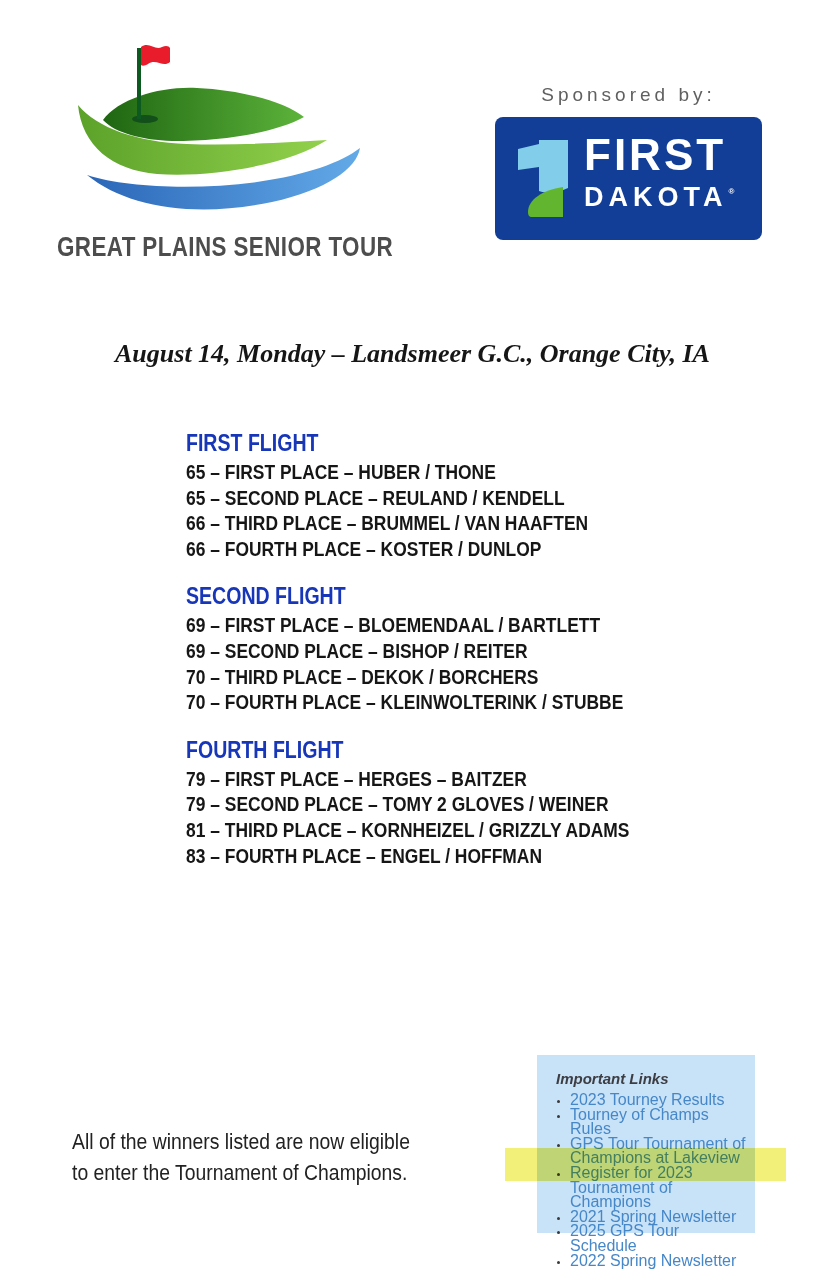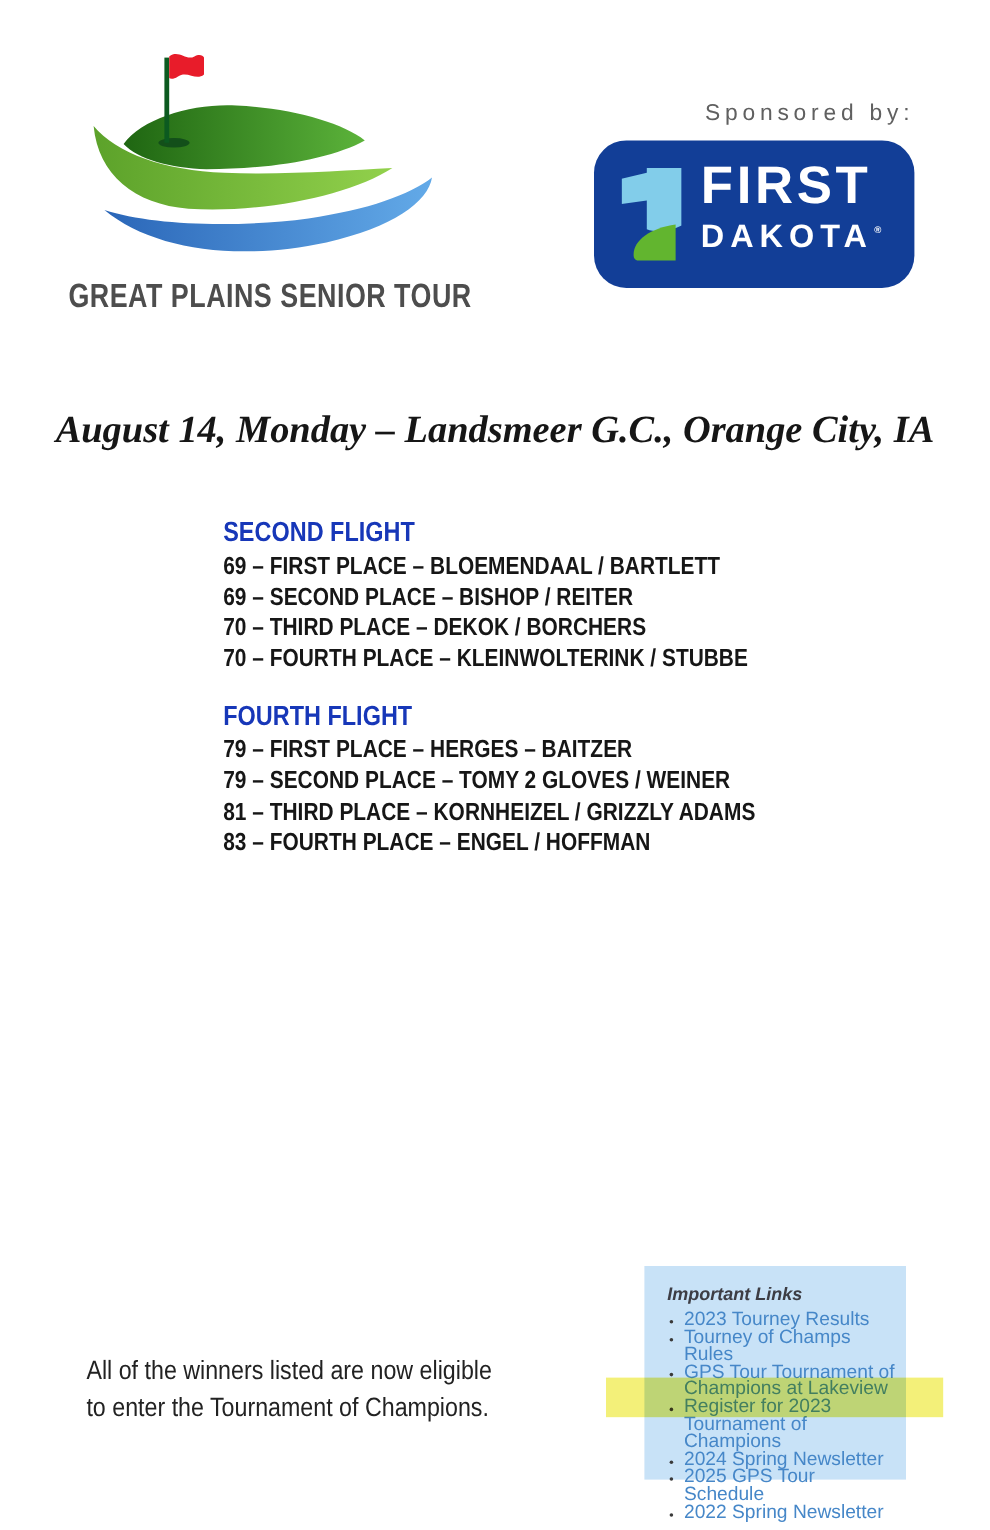--- a/index.html
+++ b/index.html
@@ -8,35 +8,35 @@
          font-family:"Liberation Sans", sans-serif; }
   .page { position:absolute; inset:0; }
 
   
   .golf-logo { position:absolute; left:57px; top:38px; width:330px; height:190px; }
   .wordmark { position:absolute; left:57px; top:231px; font-weight:bold; font-size:28px;
               color:#4d4d4d; white-space:nowrap; transform:scaleX(0.80); transform-origin:left top;
               letter-spacing:0.5px; }
 
   
-  .sponsor-label { position:absolute; left:495px; top:84px; width:267px; text-align:right;
+  .sponsor-label { position:absolute; left:495px; top:84px; width:267px; text-align:center;
                    font-size:19px; letter-spacing:4px; color:#606060; }
   .fd-box { position:absolute; left:495px; top:117px; width:267px; height:123px;
-            background:#123e97; border-radius:27px; display:flex; align-items:center;
+            background:#123e97; border-radius:8px; display:flex; align-items:center;
             padding-left:23px; }
   .fd-icon { width:50px; height:78px; flex:0 0 auto; }
   .fd-text { margin-left:16px; color:#ffffff; }
   .fd-first { font-size:44px; font-weight:bold; letter-spacing:3px; line-height:44px; }
   .fd-dakota { font-size:27px; font-weight:bold; letter-spacing:5px; line-height:40px; position:relative; }
   .fd-reg { font-size:8px; position:relative; top:-12px; left:1px; letter-spacing:0; }
 
   
   .event-heading { position:absolute; left:0; top:339px; width:825px; text-align:center;
                    font-family:"Liberation Serif", serif; font-style:italic; font-weight:bold;
-                   font-size:32px; color:#161616; }
+                   font-size:26px; color:#161616; }
 
   
   .flights { position:absolute; left:186px; top:429px; }
   .flight-section { margin-bottom:21px; }
   .flight-title { color:#1737b8; font-weight:bold; font-size:23px; line-height:28px;
                   margin-bottom:2px; white-space:nowrap; transform:scaleX(0.85);
                   transform-origin:left top; }
   .result-line { color:#161616; font-weight:bold; font-size:20.5px; line-height:25.6px;
                  white-space:nowrap; transform:scaleX(0.85); transform-origin:left top; }
 
@@ -104,20 +104,27 @@
     <div class="fd-text">
       <div class="fd-first">FIRST</div>
       <div class="fd-dakota"><span>DAKOTA</span><span class="fd-reg">®</span></div>
     </div>
   </div>
 
   <div class="event-heading">August 14, Monday – Landsmeer G.C., Orange City, IA</div>
 
   <div class="flights">
       <div class="flight-section">
+        <div class="flight-title">FIRST FLIGHT</div>
+        <div class="result-line">65 – FIRST PLACE – HUBER / THONE</div>
+        <div class="result-line">65 – SECOND PLACE – REULAND / KENDELL</div>
+        <div class="result-line">66 – THIRD PLACE – BRUMMEL / VAN HAAFTEN</div>
+        <div class="result-line">66 – FOURTH PLACE – KOSTER / DUNLOP</div>
+      </div>
+      <div class="flight-section">
         <div class="flight-title">SECOND FLIGHT</div>
         <div class="result-line">69 – FIRST PLACE – BLOEMENDAAL / BARTLETT</div>
         <div class="result-line">69 – SECOND PLACE – BISHOP / REITER</div>
         <div class="result-line">70 – THIRD PLACE – DEKOK / BORCHERS</div>
         <div class="result-line">70 – FOURTH PLACE – KLEINWOLTERINK / STUBBE</div>
       </div>
       <div class="flight-section">
         <div class="flight-title">FOURTH FLIGHT</div>
         <div class="result-line">79 – FIRST PLACE – HERGES – BAITZER</div>
         <div class="result-line">79 – SECOND PLACE – TOMY 2 GLOVES / WEINER</div>
@@ -131,20 +138,20 @@
     <div>to enter the Tournament of Champions.</div>
   </div>
 
   <div class="links-box">
     <div class="links-title">Important Links</div>
     <ul class="links-list">
         <li>2023 Tourney Results</li>
         <li>Tourney of Champs Rules</li>
         <li>GPS Tour Tournament of Champions at Lakeview</li>
         <li>Register for 2023 Tournament of Champions</li>
-        <li>2024 Spring Newsletter</li>
+        <li>2021 Spring Newsletter</li>
         <li>2025 GPS Tour Schedule</li>
         <li>2022 Spring Newsletter</li>
       </ul>
     <div class="highlight-band"></div>
   </div>
 
 </div>
 
 </body></html>

